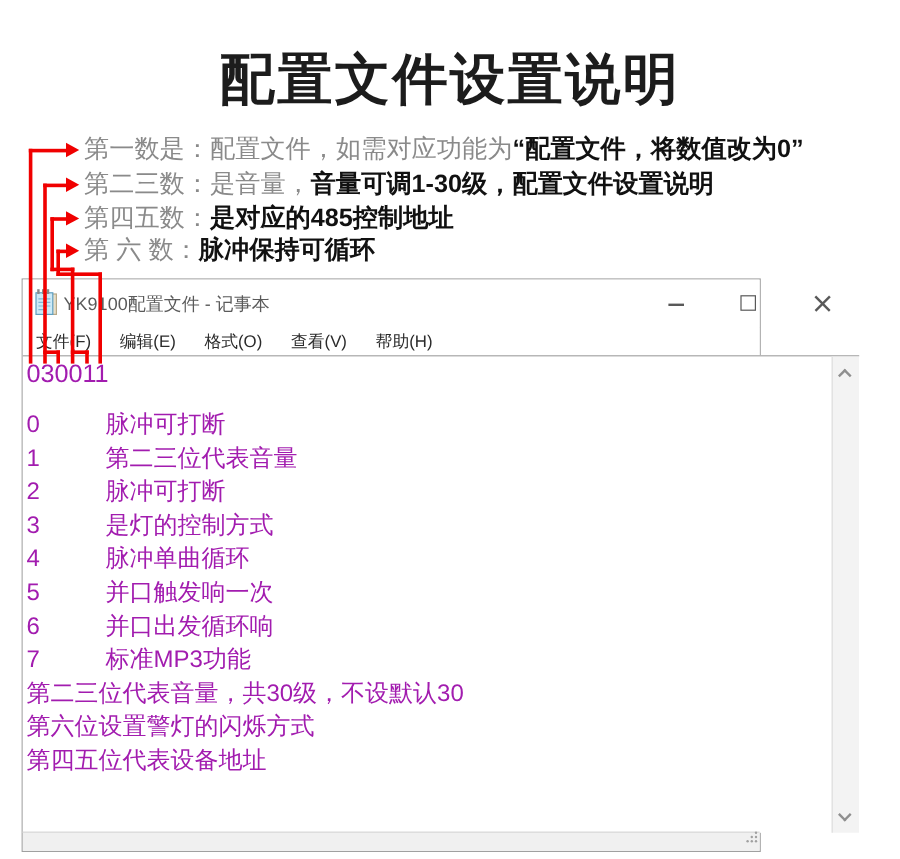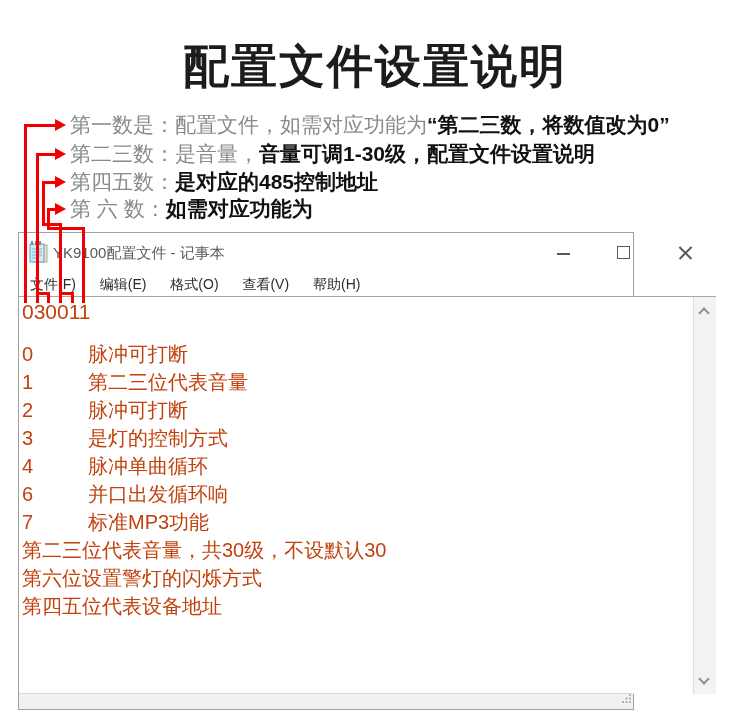--- a/index.html
+++ b/index.html
@@ -53,21 +53,21 @@
   .menubar { position:absolute; left:0; top:40px; width:100%; height:23px; background:#ffffff; font-size:14px; color:#2b2b2b; }
   .menu-item { display:inline-block; padding:3px 10px 0 10px; height:23px; }
   .menu-item:first-child { margin-left:1px; }
 
   .content {
     position:absolute; left:0; top:63px; width:697px; height:398px;
     background:#ffffff; border-top:1px solid #a6a6a6; overflow:hidden;
   }
   .editor {
     position:absolute; left:0; top:0; width:674px; height:398px;
-    padding:2px 0 0 3px; font-size:20px; color:#c2410c; cursor:text;
+    padding:2px 0 0 3px; font-size:20px; color:#a21caf; cursor:text;
   }
   .ed-line1 { font-size:21px; height:26px; line-height:26px; }
   .ed-spacer { height:15px; }
   .ed-row { height:28px; line-height:28px; white-space:nowrap; }
   .ed-row .num { display:inline-block; width:66px; }
   .ed-note { height:28px; line-height:28px; white-space:nowrap; }
 
   .scrollbar {
     position:absolute; right:0; top:0; width:23px; height:398px;
     background:#f3f3f3; border-left:1px solid #dedede;
@@ -90,30 +90,30 @@
   .grip { position:absolute; right:1px; bottom:1px; }
 </style>
 </head>
 <body>
 
 <div class="page">
 
   <div class="main-title">配置文件设置说明</div>
 
   <div class="callout co-1">
-    <span class="muted">第一数是：配置文件，如需对应功能为</span><span class="strong">“第二三数，将数值改为0”</span>
+    <span class="muted">第一数是：配置文件，如需对应功能为</span><span class="strong">“配置文件，将数值改为0”</span>
   </div>
   <div class="callout co-2">
     <span class="muted">第二三数：是音量，</span><span class="strong">音量可调1-30级，配置文件设置说明</span>
   </div>
   <div class="callout co-3">
     <span class="muted">第四五数：</span><span class="strong">是对应的485控制地址</span>
   </div>
   <div class="callout co-4">
-    <span class="muted">第 六 数：</span><span class="strong">如需对应功能为</span>
+    <span class="muted">第 六 数：</span><span class="strong">脉冲保持可循环</span>
   </div>
 
   <div class="arrowhead" style="left:55px; top:119px;"></div>
   <div class="rl" style="left:24px; top:124px; width:32px; height:3px;"></div>
   <div class="rl" style="left:24px; top:124px; width:3px; height:179px;"></div>
 
   <div class="arrowhead" style="left:55px; top:148px;"></div>
   <div class="rl" style="left:36px; top:153px; width:20px; height:3px;"></div>
   <div class="rl" style="left:36px; top:153px; width:3px; height:150px;"></div>
   <div class="rl" style="left:36px; top:292px; width:14px; height:3px;"></div>
@@ -175,20 +175,21 @@
     <div class="content">
       <div class="editor">
         <div class="ed-line1">030011</div>
         <div class="ed-spacer"></div>
 
         <div class="ed-row"><span class="num">0</span><span>脉冲可打断</span></div>
         <div class="ed-row"><span class="num">1</span><span>第二三位代表音量</span></div>
         <div class="ed-row"><span class="num">2</span><span>脉冲可打断</span></div>
         <div class="ed-row"><span class="num">3</span><span>是灯的控制方式</span></div>
         <div class="ed-row"><span class="num">4</span><span>脉冲单曲循环</span></div>
+        <div class="ed-row"><span class="num">5</span><span>并口触发响一次</span></div>
         <div class="ed-row"><span class="num">6</span><span>并口出发循环响</span></div>
         <div class="ed-row"><span class="num">7</span><span>标准MP3功能</span></div>
 
         <div class="ed-note">第二三位代表音量，共30级，不设默认30</div>
         <div class="ed-note">第六位设置警灯的闪烁方式</div>
         <div class="ed-note">第四五位代表设备地址</div>
       </div>
 
       <div class="scrollbar">
         <span class="sb-btn sb-up">

